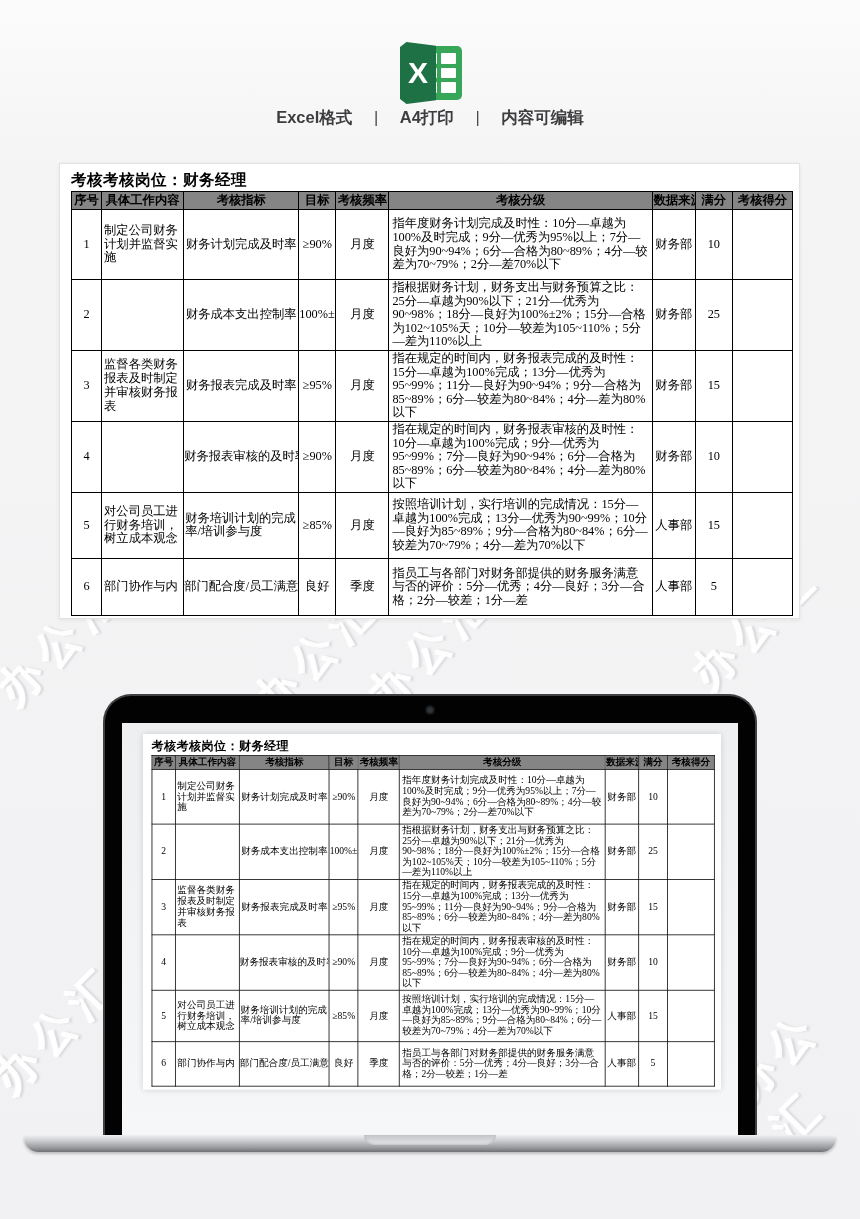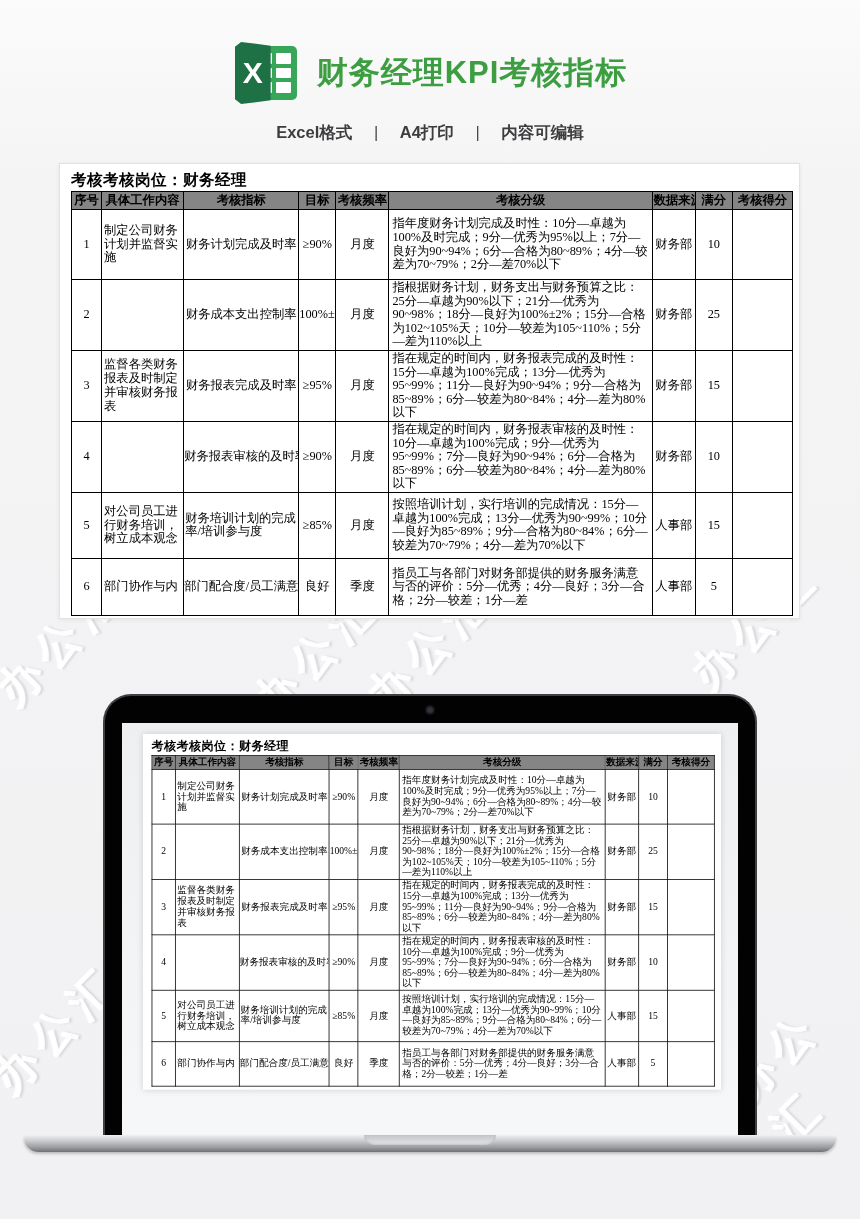--- a/index.html
+++ b/index.html
@@ -7,21 +7,21 @@
   .stage {
     position:relative; width:860px; height:1219px; overflow:hidden;
     background:linear-gradient(180deg,#fbfbfc 0%,#f4f4f5 15%,#f1f1f3 100%);
     font-family:"Liberation Sans", sans-serif;
   }
 
   
   .hero { position:absolute; top:42px; left:0; width:100%; display:flex; flex-direction:column; align-items:center; z-index:2; }
   .hero-row { display:flex; align-items:center; gap:20px; }
   .title { font-size:31px; font-weight:bold; color:#3c9e41; letter-spacing:1px; }
-  .subtitle { margin-top:18px; font-size:16.5px; font-weight:bold; color:#3d3d3f;text-align:center; }
+  .subtitle { margin-top:3px; font-size:16.5px; font-weight:bold; color:#3d3d3f;text-align:center; }
   .subtitle .sep { margin:0 17px; font-weight:normal; color:#4a4a4c; }
 
   
   .xl-icon { position:relative; width:64px; height:62px; }
   .xl-sheet { position:absolute; right:0; top:4px; bottom:4px; width:38px; background:#38a659; border-radius:5px;
               display:grid; grid-template-columns:7px 1fr; grid-template-rows:1fr 1fr 1fr; gap:4px; padding:7px 6px; }
   .xl-sheet b { background:#ffffff; border-radius:1px; }
   .xl-book { position:absolute; left:2px; top:0; bottom:0; width:36px; background:#1e7145;
              clip-path:polygon(18% 0%, 100% 6%, 100% 94%, 18% 100%, 0% 92%, 0% 8%);
              display:flex; align-items:center; justify-content:center; }
@@ -97,21 +97,20 @@
             <b></b>
             <b></b>
             <b></b>
             <b></b>
             <b></b>
         </div>
         <div class="xl-book">
           <span>X</span>
         </div>
       </div>
-      <h1 class="title">财务经理KPI考核指标</h1>
     </div>
     <div class="subtitle">
       <span>Excel格式</span>
       <span class="sep">|</span>
       <span>A4打印</span>
       <span class="sep">|</span>
       <span>内容可编辑</span>
     </div>
   </header>
 

